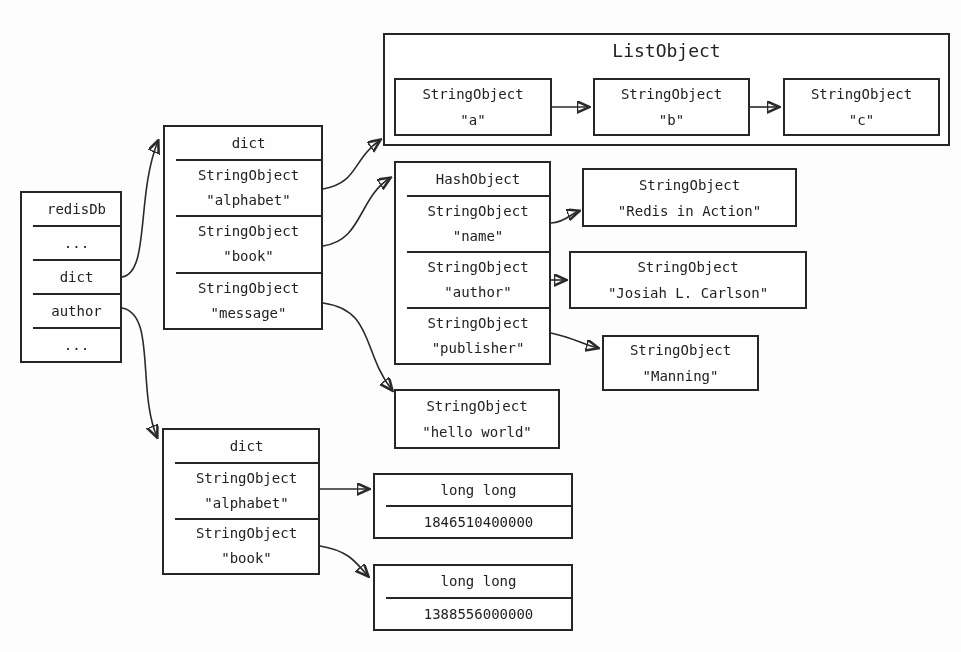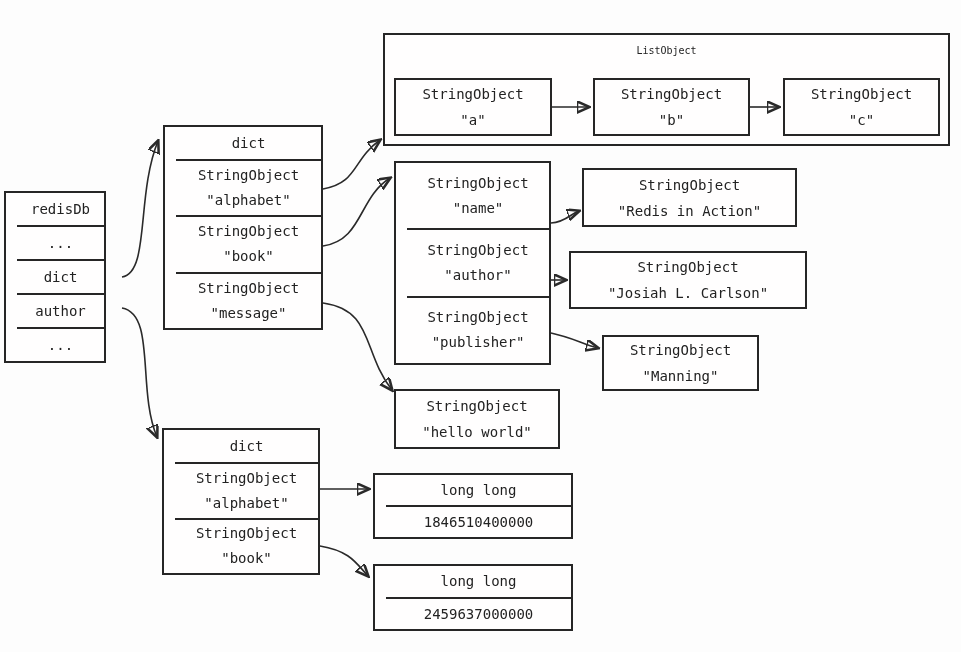--- a/index.html
+++ b/index.html
@@ -38,21 +38,21 @@
   }
   .vbox {
     justify-content: center;
     align-items: center;
     line-height: 26px;
     font-size: 14px;
     text-align: center;
   }
   .container-title {
     height: 30px; display: flex; align-items: center; justify-content: center;
-    font-size: 10px; flex: 0 0 30px;
+    font-size: 18px; flex: 0 0 30px;
   }
   .inner { position: absolute; display: flex; }
 </style>
 </head>
 <body>
 
 <div class="canvas">
 
   <svg class="arrows" viewBox="0 0 961 652">
     <defs>
@@ -67,21 +67,21 @@
     <path d="M 323 303 C 374 310, 362 352, 392 390" marker-end="url(#ah)"></path>
     <path d="M 551 223 C 566 222, 570 214, 579 211" marker-end="url(#ah)"></path>
     <path d="M 551 280 L 566 280" marker-end="url(#ah)"></path>
     <path d="M 551 333 C 574 338, 582 344, 598 348" marker-end="url(#ah)"></path>
     <path d="M 320 489 L 369 489" marker-end="url(#ah)"></path>
     <path d="M 320 546 C 350 551, 356 563, 368 576" marker-end="url(#ah)"></path>
     <path d="M 552 107 L 589 107" marker-end="url(#ah)"></path>
     <path d="M 750 107 L 779 107" marker-end="url(#ah)"></path>
   </svg>
 
-  <div class="box" style="left:4px; top:191px; width:102px; height:172px;">
+  <div class="box" style="left:20px; top:191px; width:102px; height:172px;">
     <div class="row eq">redisDb</div>
     <div class="row eq">...</div>
     <div class="row eq">dict</div>
     <div class="row eq">author</div>
     <div class="row eq">...</div>
   </div>
 
   <div class="box" style="left:163px; top:125px; width:160px; height:205px;">
     <div class="row hdr">dict</div>
     <div class="row cell2">
@@ -108,20 +108,21 @@
       <span>StringObject</span>
       <span>"b"</span>
     </div>
     <div class="box inner vbox" style="left:398px; top:43px; width:157px; height:58px;">
       <span>StringObject</span>
       <span>"c"</span>
     </div>
   </div>
 
   <div class="box" style="left:394px; top:161px; width:157px; height:204px;">
+    <div class="row hdr">HashObject</div>
     <div class="row cell2">
       <span>StringObject</span>
       <span>"name"</span>
     </div>
     <div class="row cell2">
       <span>StringObject</span>
       <span>"author"</span>
     </div>
     <div class="row cell2">
       <span>StringObject</span>
@@ -157,16 +158,16 @@
       <span>"book"</span>
     </div>
   </div>
 
   <div class="box" style="left:373px; top:473px; width:200px; height:66px;">
     <div class="row eq">long long</div>
     <div class="row eq">1846510400000</div>
   </div>
   <div class="box" style="left:373px; top:564px; width:200px; height:67px;">
     <div class="row eq">long long</div>
-    <div class="row eq">2459637000000</div>
+    <div class="row eq">1388556000000</div>
   </div>
 
 </div>
 
 </body></html>

